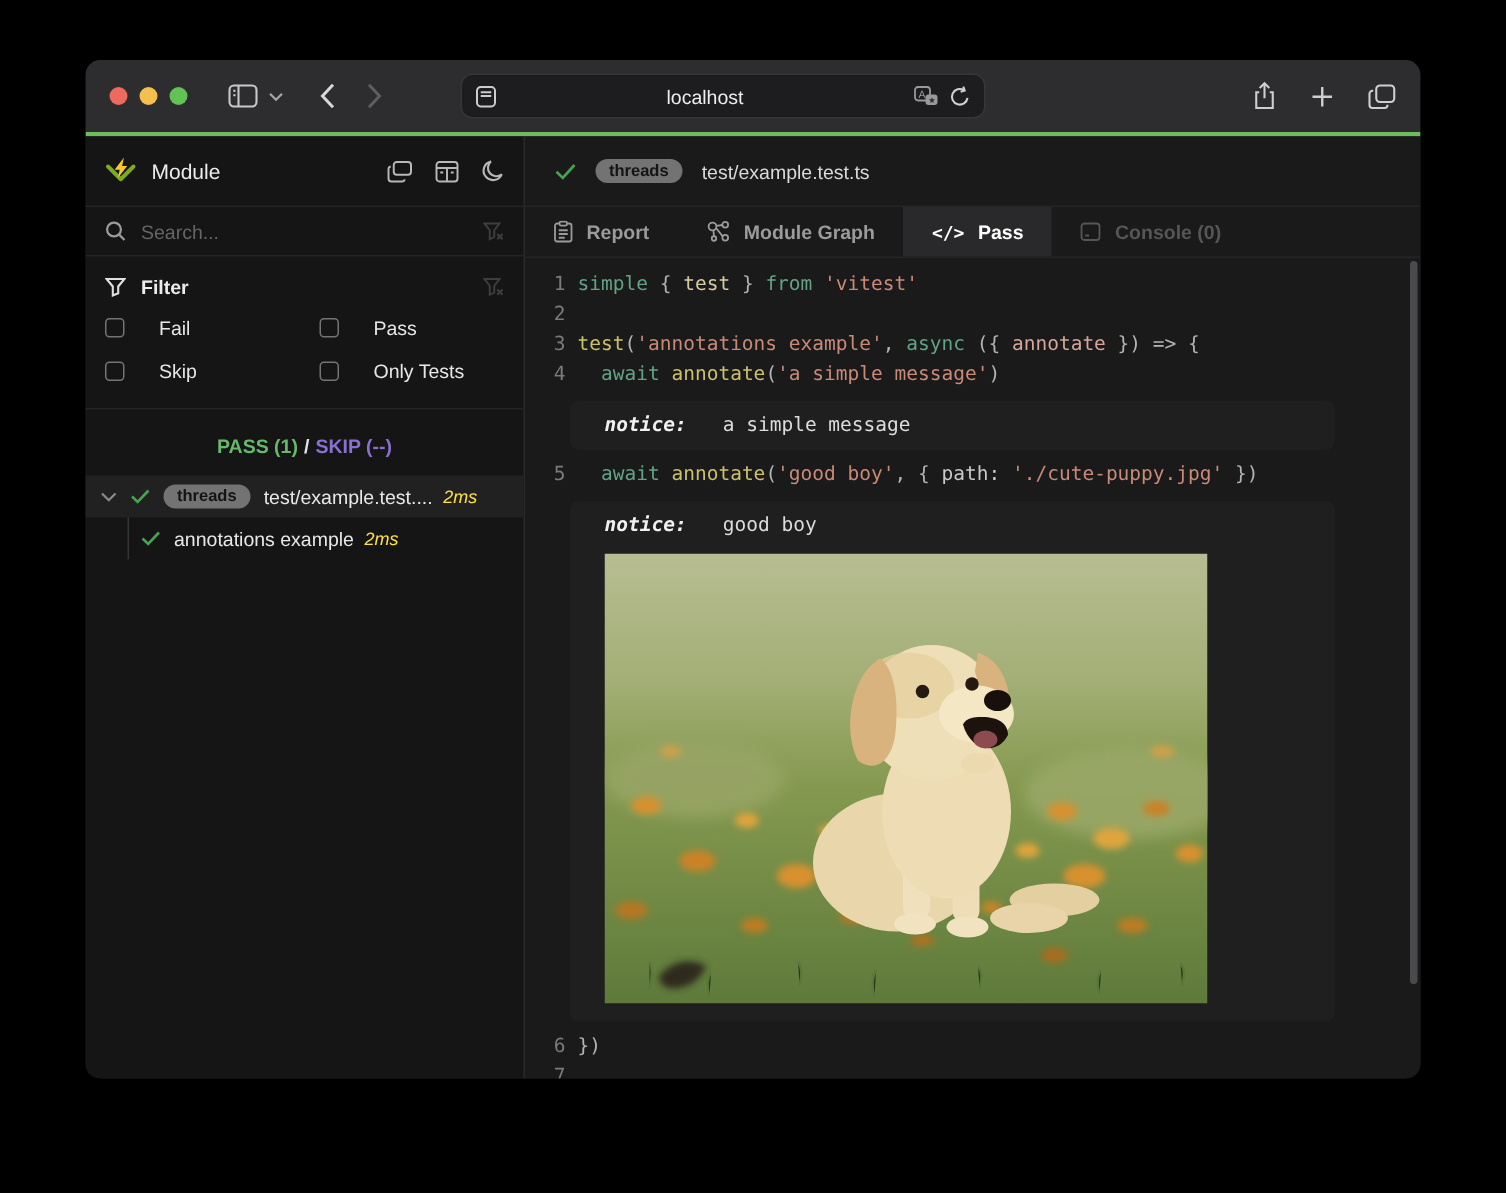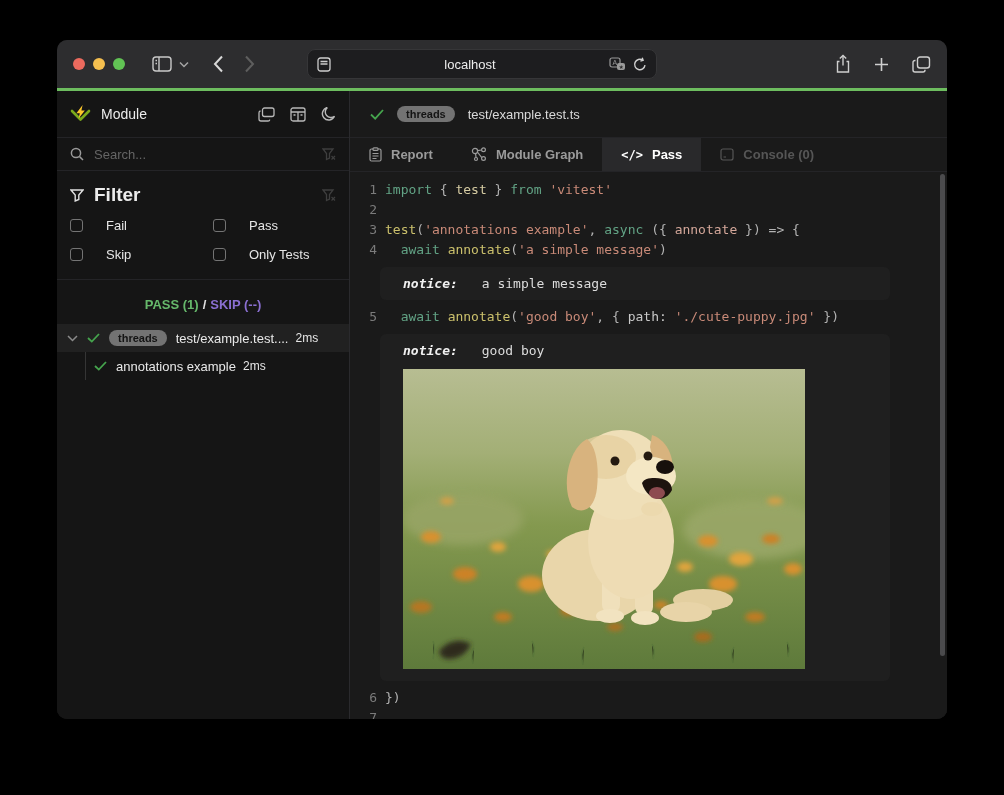--- a/index.html
+++ b/index.html
@@ -35,32 +35,32 @@
   .sb-header { flex:0 0 47px; border-bottom:1px solid #242427; display:flex; align-items:center;
                padding:0 13px; gap:10px; }
   .sb-title { font-size:14px; color:#ececec; }
   .sb-header-icons { margin-left:auto; display:flex; align-items:center; gap:15px; }
   .sb-search { flex:0 0 33px; border-bottom:1px solid #242427; display:flex; align-items:center;
                padding:0 13px; gap:10px; }
   .sb-search input { flex:1; background:transparent; border:none; outline:none; color:#dddddd;
                      font-size:13px; font-family:"Liberation Sans",sans-serif; }
   .sb-search input::placeholder { color:#656565; }
   .sb-filter { border-bottom:1px solid #242427; padding:13px 13px 17px; }
-  .filter-head { display:flex; align-items:center; gap:10px; font-size:19px; font-weight:700; color:#ececec; }
+  .filter-head { display:flex; align-items:center; gap:10px; font-size:13px; font-weight:700; color:#ececec; }
   .filter-grid { margin-top:12px; display:grid; grid-template-columns:143px 1fr; row-gap:14px; }
   .chk { display:flex; align-items:center; gap:23px; font-size:13px; color:#e6e6e6; cursor:default; }
   .chk .box { width:13px; height:13px; border:1.5px solid #747474; border-radius:3px; background:transparent; }
   .sb-status { margin-top:15px; text-align:center; font-size:13px; font-weight:700; line-height:20px; }
   .st-fail { color:#d95a50; } .st-run { color:#cda823; } .st-pass { color:#66b86b; } .st-skip { color:#8a6fd1; }
   .st-sep { color:#e3e3e3; padding:0 4px; }
   .sb-tree { margin-top:9px; }
   .tree-row { height:28px; display:flex; align-items:center; font-size:13px; padding:0 10px; position:relative; }
   .tree-row.selected { background:#212121; }
   .tree-row .name { margin-left:9px; white-space:nowrap; overflow:hidden; color:#e8e8e8; }
-  .tree-row .time { margin-left:7px; color:#e5e5e5; font-size:12px; }
+  .tree-row .time { margin-left:7px; color:#fde047; font-size:12px;font-style:italic; }
   .tree-row.child { padding-left:37px; }
   .indent-guide { position:absolute; left:28px; top:0; bottom:0; width:1px; background:#353535; }
   .pill { background:#737373; color:#141414; font-size:11px; font-weight:700; border-radius:999px;
           padding:2.5px 9px; line-height:1; display:inline-block; }
 
   .main { flex:1; min-width:0; display:flex; flex-direction:column; background:#1a1a1a; }
   .file-header { flex:0 0 47px; border-bottom:1px solid #242427; display:flex; align-items:center;
                  padding:0 20px; gap:13px; font-size:13px; color:#d9d9d9; }
   .tabs { flex:0 0 34px; border-bottom:1px solid #242427; display:flex;font-weight:bold; }
   .tab { display:flex; align-items:center; gap:9px; padding:0 19px; font-size:13px; color:#9b9b9b; cursor:default; }
@@ -340,21 +340,21 @@
                 <rect x="1" y="1" width="12" height="11" rx="2"></rect>
                   <line x1="3.5" y1="9" x2="6" y2="9"></line>
               </svg>
             </span>
             <span>Console (0)</span>
           </div>
         </div>
 
         <div class="code-area">
           <div id="code-block-1">
-              <div class="code-line"><span class="ln">1</span><span class="tk-kw">import</span><span class="tk-p"> { </span><span class="tk-id">test</span><span class="tk-p"> } </span><span class="tk-kw">from</span><span class="tk-p"> </span><span class="tk-str">'vitest'</span></div>
+              <div class="code-line"><span class="ln">1</span><span class="tk-kw">simple</span><span class="tk-p"> { </span><span class="tk-id">test</span><span class="tk-p"> } </span><span class="tk-kw">from</span><span class="tk-p"> </span><span class="tk-str">'vitest'</span></div>
               <div class="code-line"><span class="ln">2</span></div>
               <div class="code-line"><span class="ln">3</span><span class="tk-fn">test</span><span class="tk-p">(</span><span class="tk-str">'annotations example'</span><span class="tk-p">, </span><span class="tk-kw">async</span><span class="tk-p"> ({ </span><span class="tk-param">annotate</span><span class="tk-p"> }) =&gt; {</span></div>
               <div class="code-line"><span class="ln">4</span><span class="tk-p">  </span><span class="tk-kw">await</span><span class="tk-p"> </span><span class="tk-fn">annotate</span><span class="tk-p">(</span><span class="tk-str">'a simple message'</span><span class="tk-p">)</span></div>
             </div>
 
           <div class="annotation">
             <span class="lbl">notice:</span><span class="msg">a simple message</span>
           </div>
 
           <div id="code-block-2">

